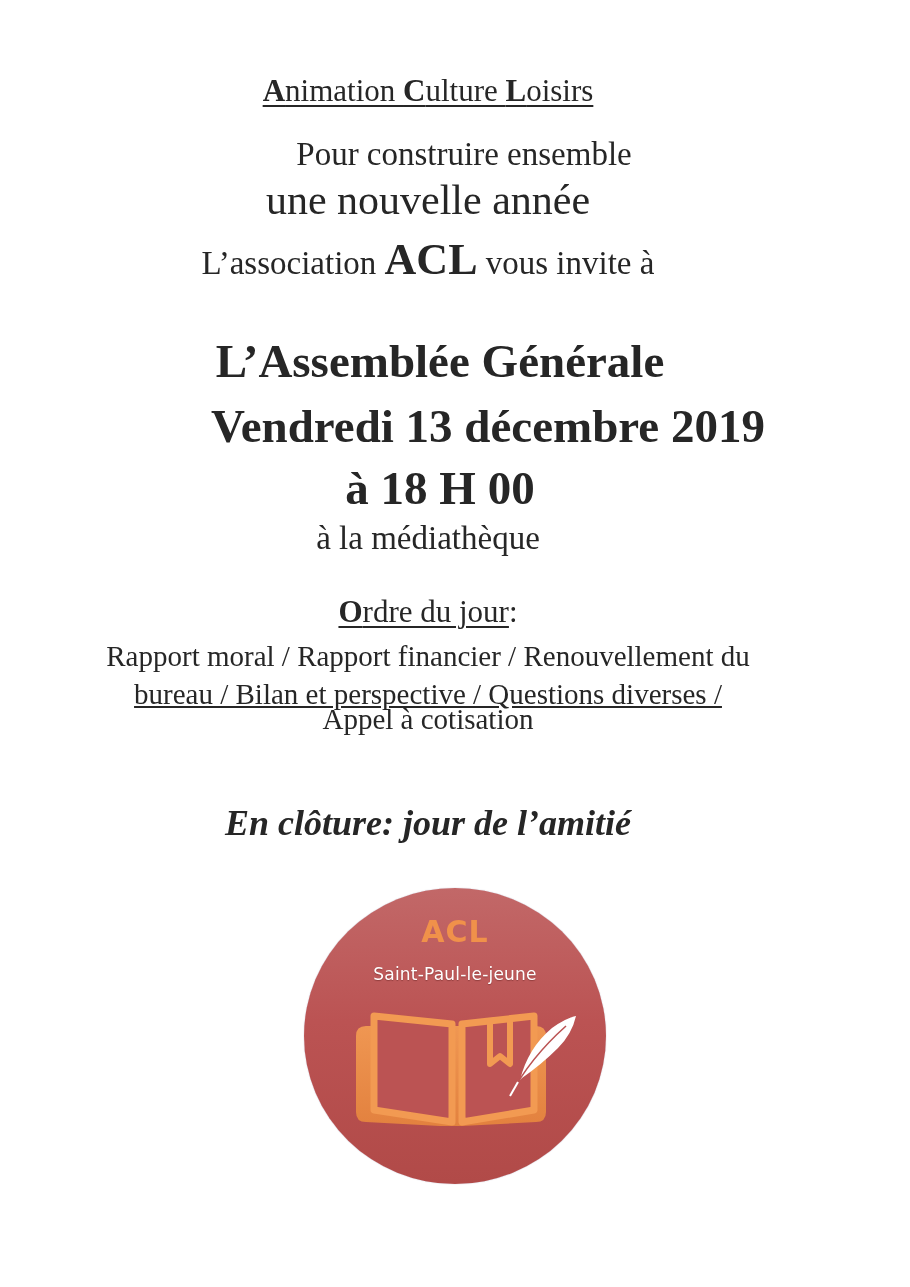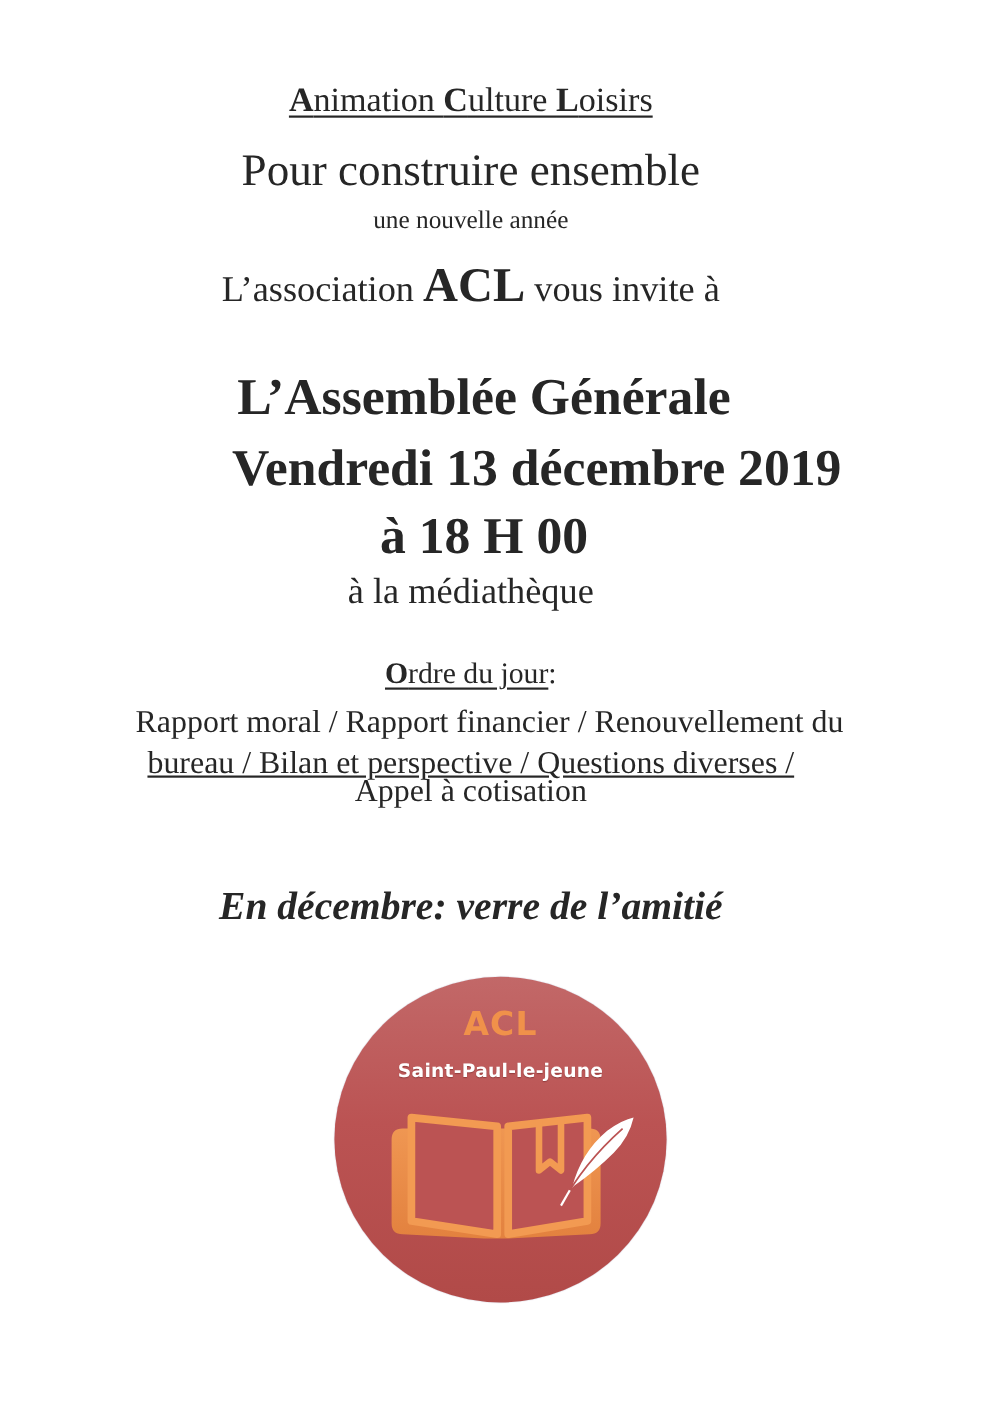--- a/index.html
+++ b/index.html
@@ -32,53 +32,53 @@
       top: 72px;
       font-size: 31px;
       line-height: 38px;
     }
     .org-title .u {
       text-decoration: underline;
       text-decoration-thickness: 2px;
       text-underline-offset: 4px;
     }
     .org-title b { font-weight: bold; }
-    .intro1 { top: 134px; font-size: 41px; line-height: 40px; }
-    .intro2 { top: 180px; font-size: 23px; line-height: 40px; }
+    .intro1 { top: 134px; font-size: 33px; line-height: 40px; padding-left: 36px; }
+    .intro2 { top: 180px; font-size: 42px; line-height: 40px; }
     .intro3 { top: 236px; font-size: 33px; line-height: 48px; }
     .intro3 .acl { font-weight: bold; font-size: 44px; }
 
     .big {
       font-weight: bold;
       font-size: 47px;
       line-height: 60px;
       letter-spacing: 0px;
       margin-left: 12px;
     }
     .event-title { top: 331px; }
     .event-date { top: 396px; padding-left: 48px; }
     .event-time { top: 458px; font-family: Liberation Serif, serif; }
     .event-place { top: 516px; font-size: 33px; line-height: 44px; }
 
     .agenda-title {
       top: 592px;
-      font-size: 27px;
+      font-size: 31px;
       line-height: 40px;
     }
     .agenda-title .u {
       text-decoration: underline;
       text-decoration-thickness: 2px;
       text-underline-offset: 4px;
     }
     .agenda-title b { font-weight: bold; }
     .agenda-line {
       font-size: 29px;
       line-height: 38px;
     }
-    .agenda-l1 { top: 637px; padding-left: 17px; }
+    .agenda-l1 { top: 637px; }
     .agenda-l2 { top: 675px; text-decoration: underline; }
     .agenda-l3 { top: 700px; }
 
     .closing {
       top: 800px;
       font-size: 36px;
       line-height: 46px;
       font-weight: bold;
       font-style: italic;
     }
@@ -103,21 +103,21 @@
       font-size: 30px;
       color: #f0914a;
       letter-spacing: 1px;
     }
     .logo-name {
       position: absolute;
       left: 0; width: 302px;
       top: 76px;
       text-align: center;
       font-family: "DejaVu Sans", sans-serif;
-      font-weight: bold;
+      font-weight: normal;
       font-size: 17px;
       color: #ffffff;
       letter-spacing: 0.2px;
       text-shadow: 0 1px 1px rgba(80,20,20,0.4);
     }
     .logo-art {
       position: absolute;
       left: 0; top: 0;
     }
   </style>
@@ -137,21 +137,21 @@
   <div class="line big event-title">L’Assemblée Générale</div>
   <div class="line big event-date">Vendredi 13  décembre 2019</div>
   <div class="line big event-time">à 18 H 00</div>
   <div class="line event-place">à la médiathèque</div>
 
   <div class="line agenda-title"><span class="u"><b>O</b><span>rdre du jour</span></span><span>:</span></div>
   <div class="line agenda-line agenda-l1">Rapport moral  /  Rapport financier  / Renouvellement du</div>
   <div class="line agenda-line agenda-l2">bureau /  Bilan et perspective  /  Questions diverses  /</div>
   <div class="line agenda-line agenda-l3">Appel à cotisation</div>
 
-  <div class="line closing">En décembre: verre de l’amitié</div>
+  <div class="line closing">En clôture: jour de l’amitié</div>
 
   <div class="logo">
     <div class="logo-acl">ACL</div>
     <div class="logo-name">Saint-Paul-le-jeune</div>
     <svg class="logo-art" width="302" height="296" viewBox="0 0 302 296">
       <defs>
         <linearGradient id="bookGrad" x1="0" y1="0" x2="0" y2="1">
           <stop offset="0" stop-color="#f29a52"></stop>
           <stop offset="1" stop-color="#e5843e"></stop>
         </linearGradient>

